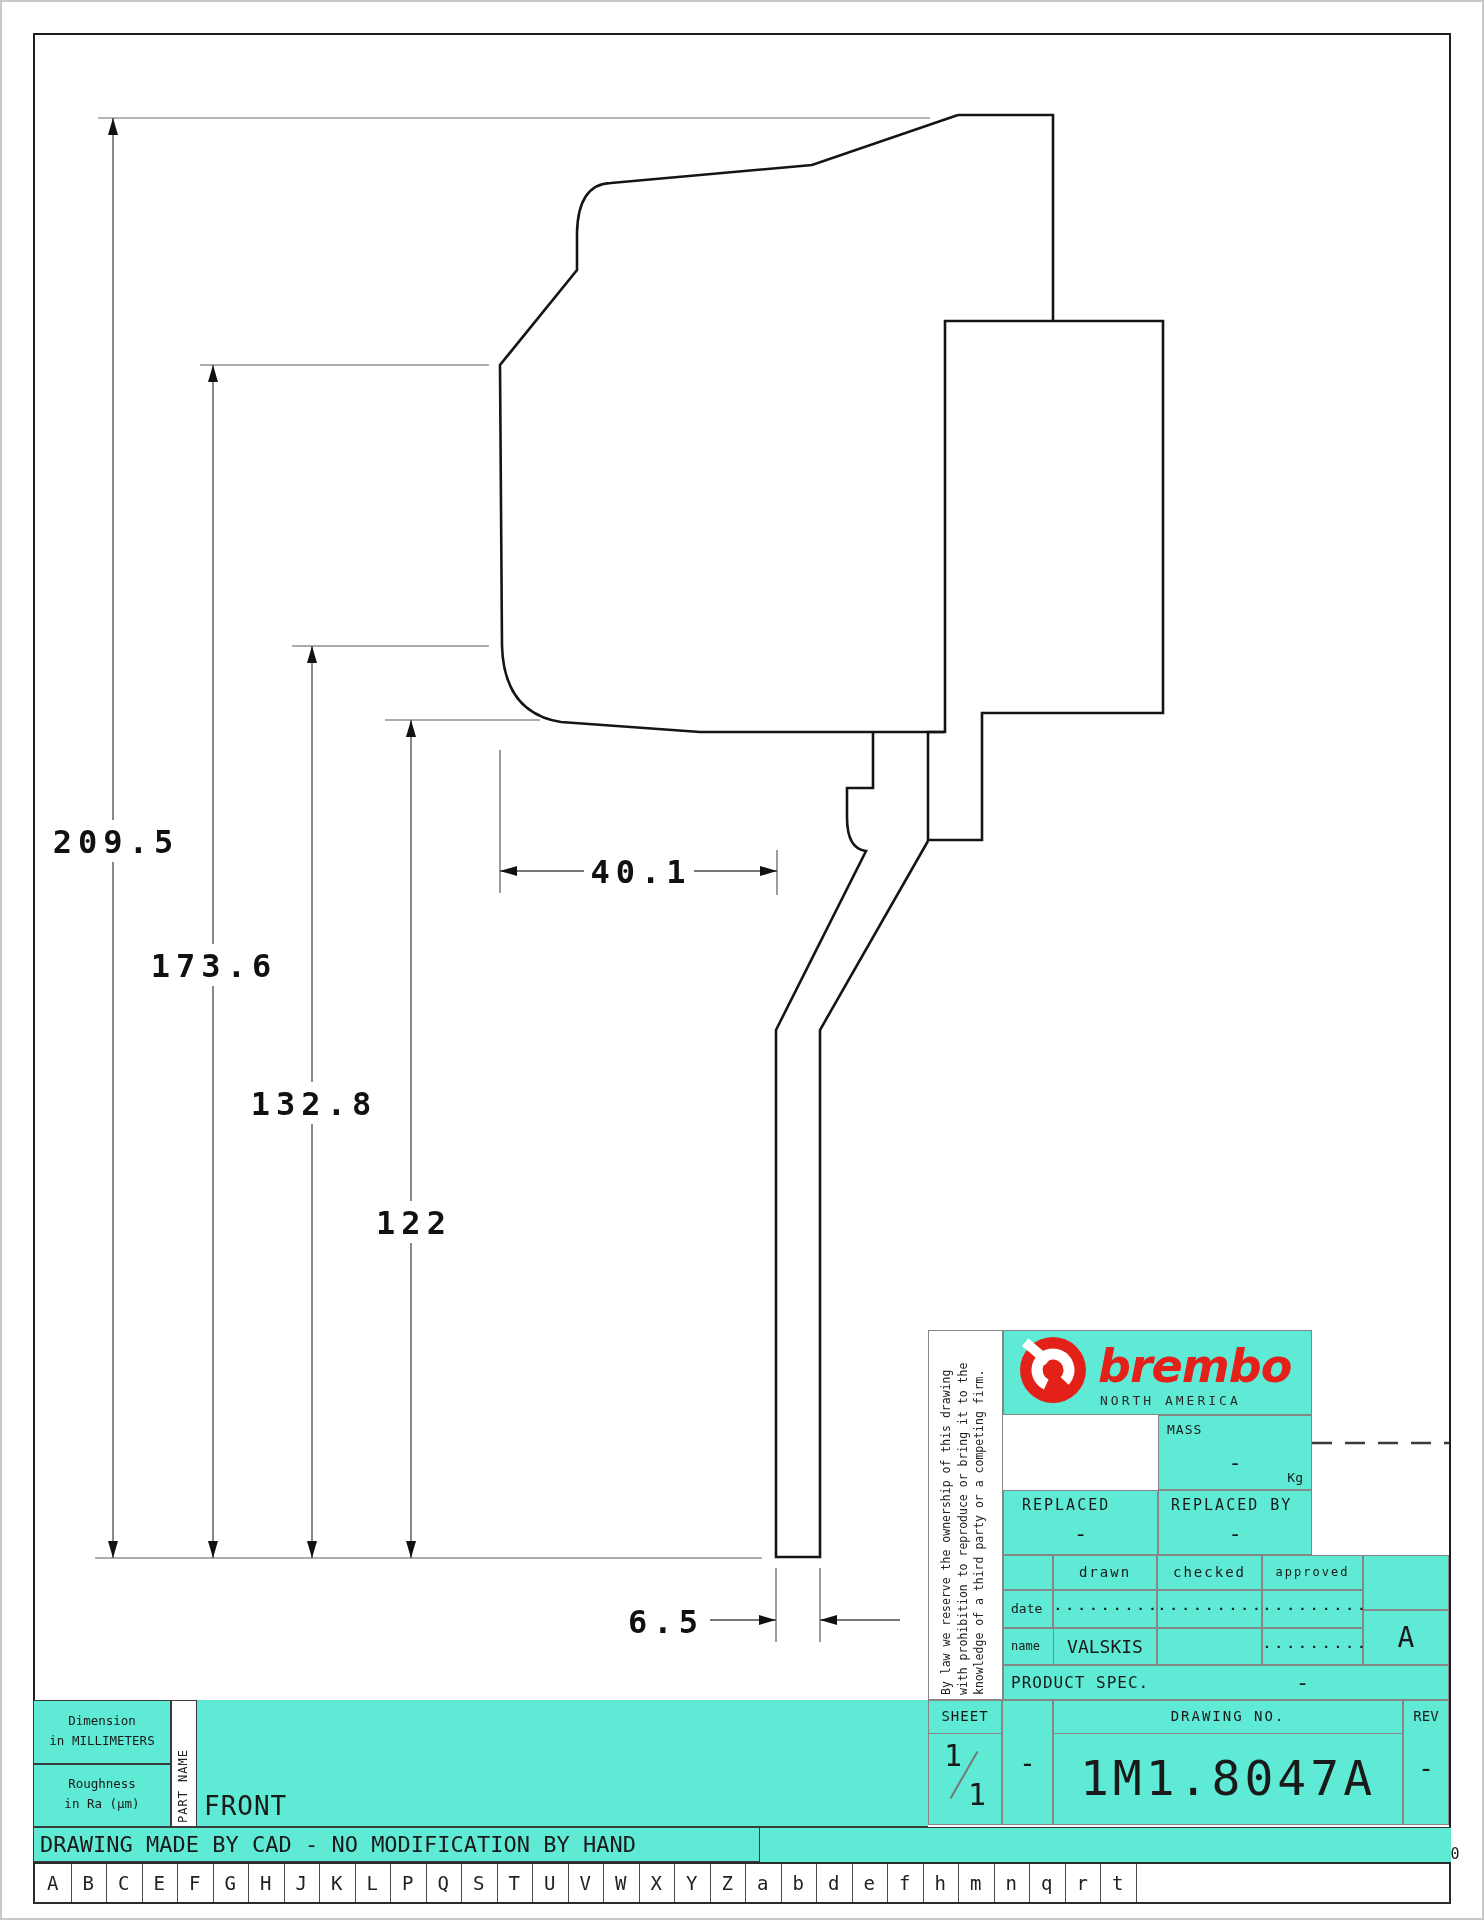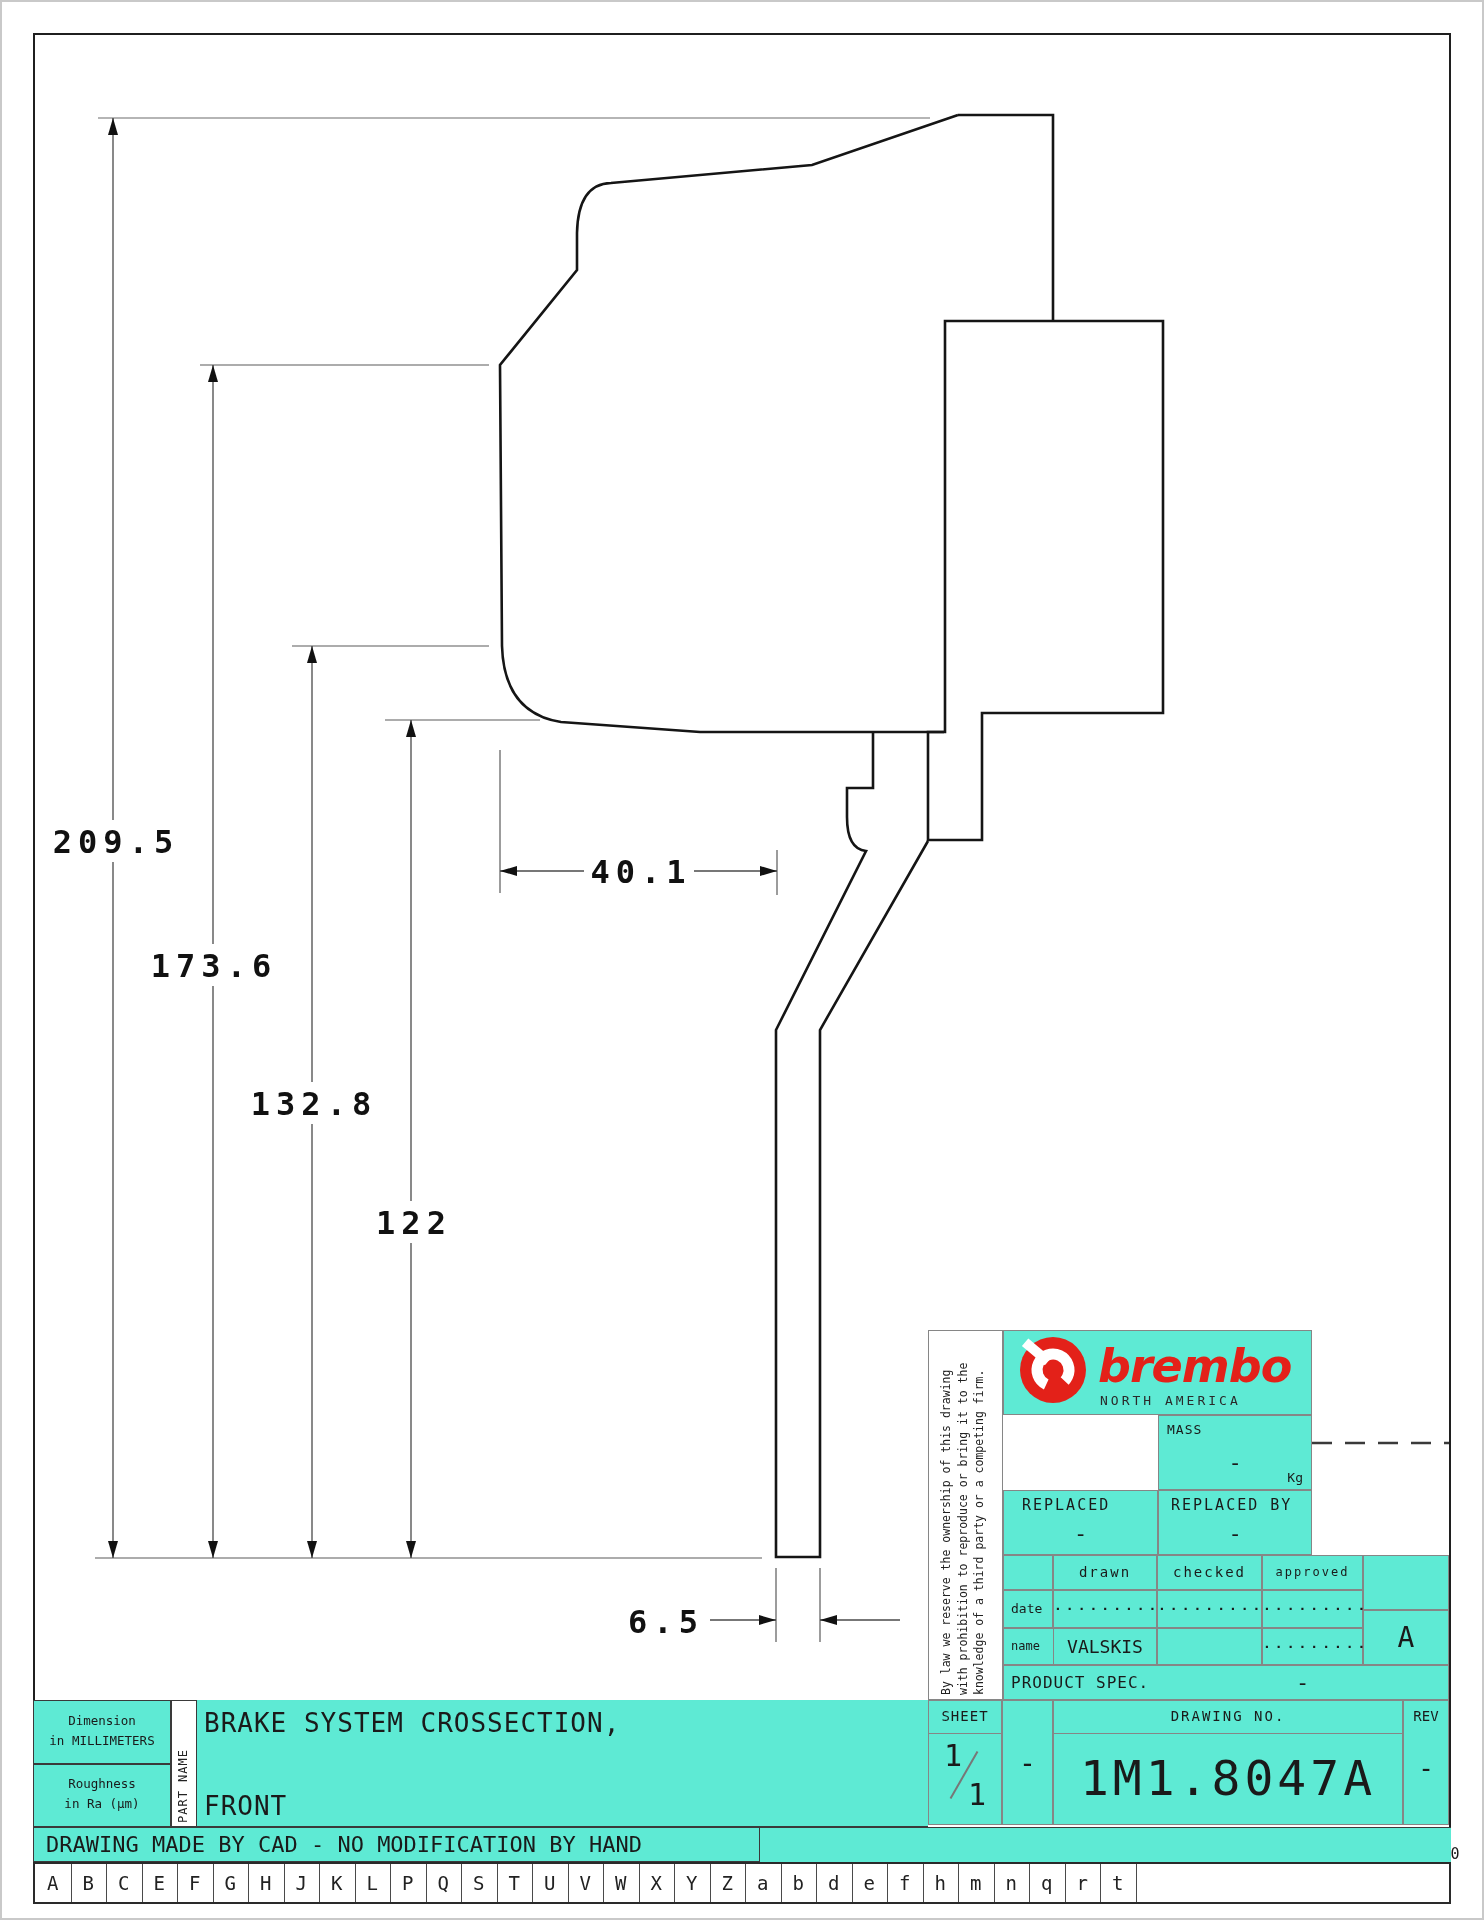--- a/index.html
+++ b/index.html
@@ -311,24 +311,23 @@
   <div class="cell" style="left:33px;top:1764px;width:138px;height:63px;border-color:#3a3a3a;">
     <div class="dimnote" style="margin-top:9px;">
       <div>Roughness</div>
       <div>in Ra (μm)</div>
     </div>
   </div>
   <div class="pn-strip">
     <div class="pn-inner">PART NAME</div>
   </div>
   <div class="cell noborder" style="left:197px;top:1700px;width:731px;height:127px;border-bottom:1px solid #3a3a3a;">
-    <div class="abs partname" style="left:7px;top:8px;">BRAKE SYSTEM CROSSECTION,</div>
     <div class="abs partname" style="left:7px;top:91px;">FRONT</div>
   </div>
-  <div class="cell" style="left:33px;top:1827px;width:727px;height:35px;border-color:#3a3a3a;line-height:33px;padding-left:12px;font-size:22px;white-space:nowrap;overflow:hidden;">DRAWING MADE BY CAD - NO MODIFICATION BY HAND</div>
+  <div class="cell" style="left:33px;top:1827px;width:727px;height:35px;border-color:#3a3a3a;line-height:33px;padding-left:6px;font-size:22px;white-space:nowrap;overflow:hidden;">DRAWING MADE BY CAD - NO MODIFICATION BY HAND</div>
   <div class="cell noborder" style="left:760px;top:1827px;width:691px;height:35px;border-top:1px solid #3a3a3a;"></div>
 
   <div class="letters" id="letter-strip">
       <div class="letterbox" style="left: 0px; width: 35.5px;">A</div>
       <div class="letterbox" style="left: 35.5px; width: 35.5px;">B</div>
       <div class="letterbox" style="left: 71px; width: 35.5px;">C</div>
       <div class="letterbox" style="left: 106.5px; width: 35.5px;">E</div>
       <div class="letterbox" style="left: 142px; width: 35.5px;">F</div>
       <div class="letterbox" style="left: 177.5px; width: 35.5px;">G</div>
       <div class="letterbox" style="left: 213px; width: 35.5px;">H</div>

